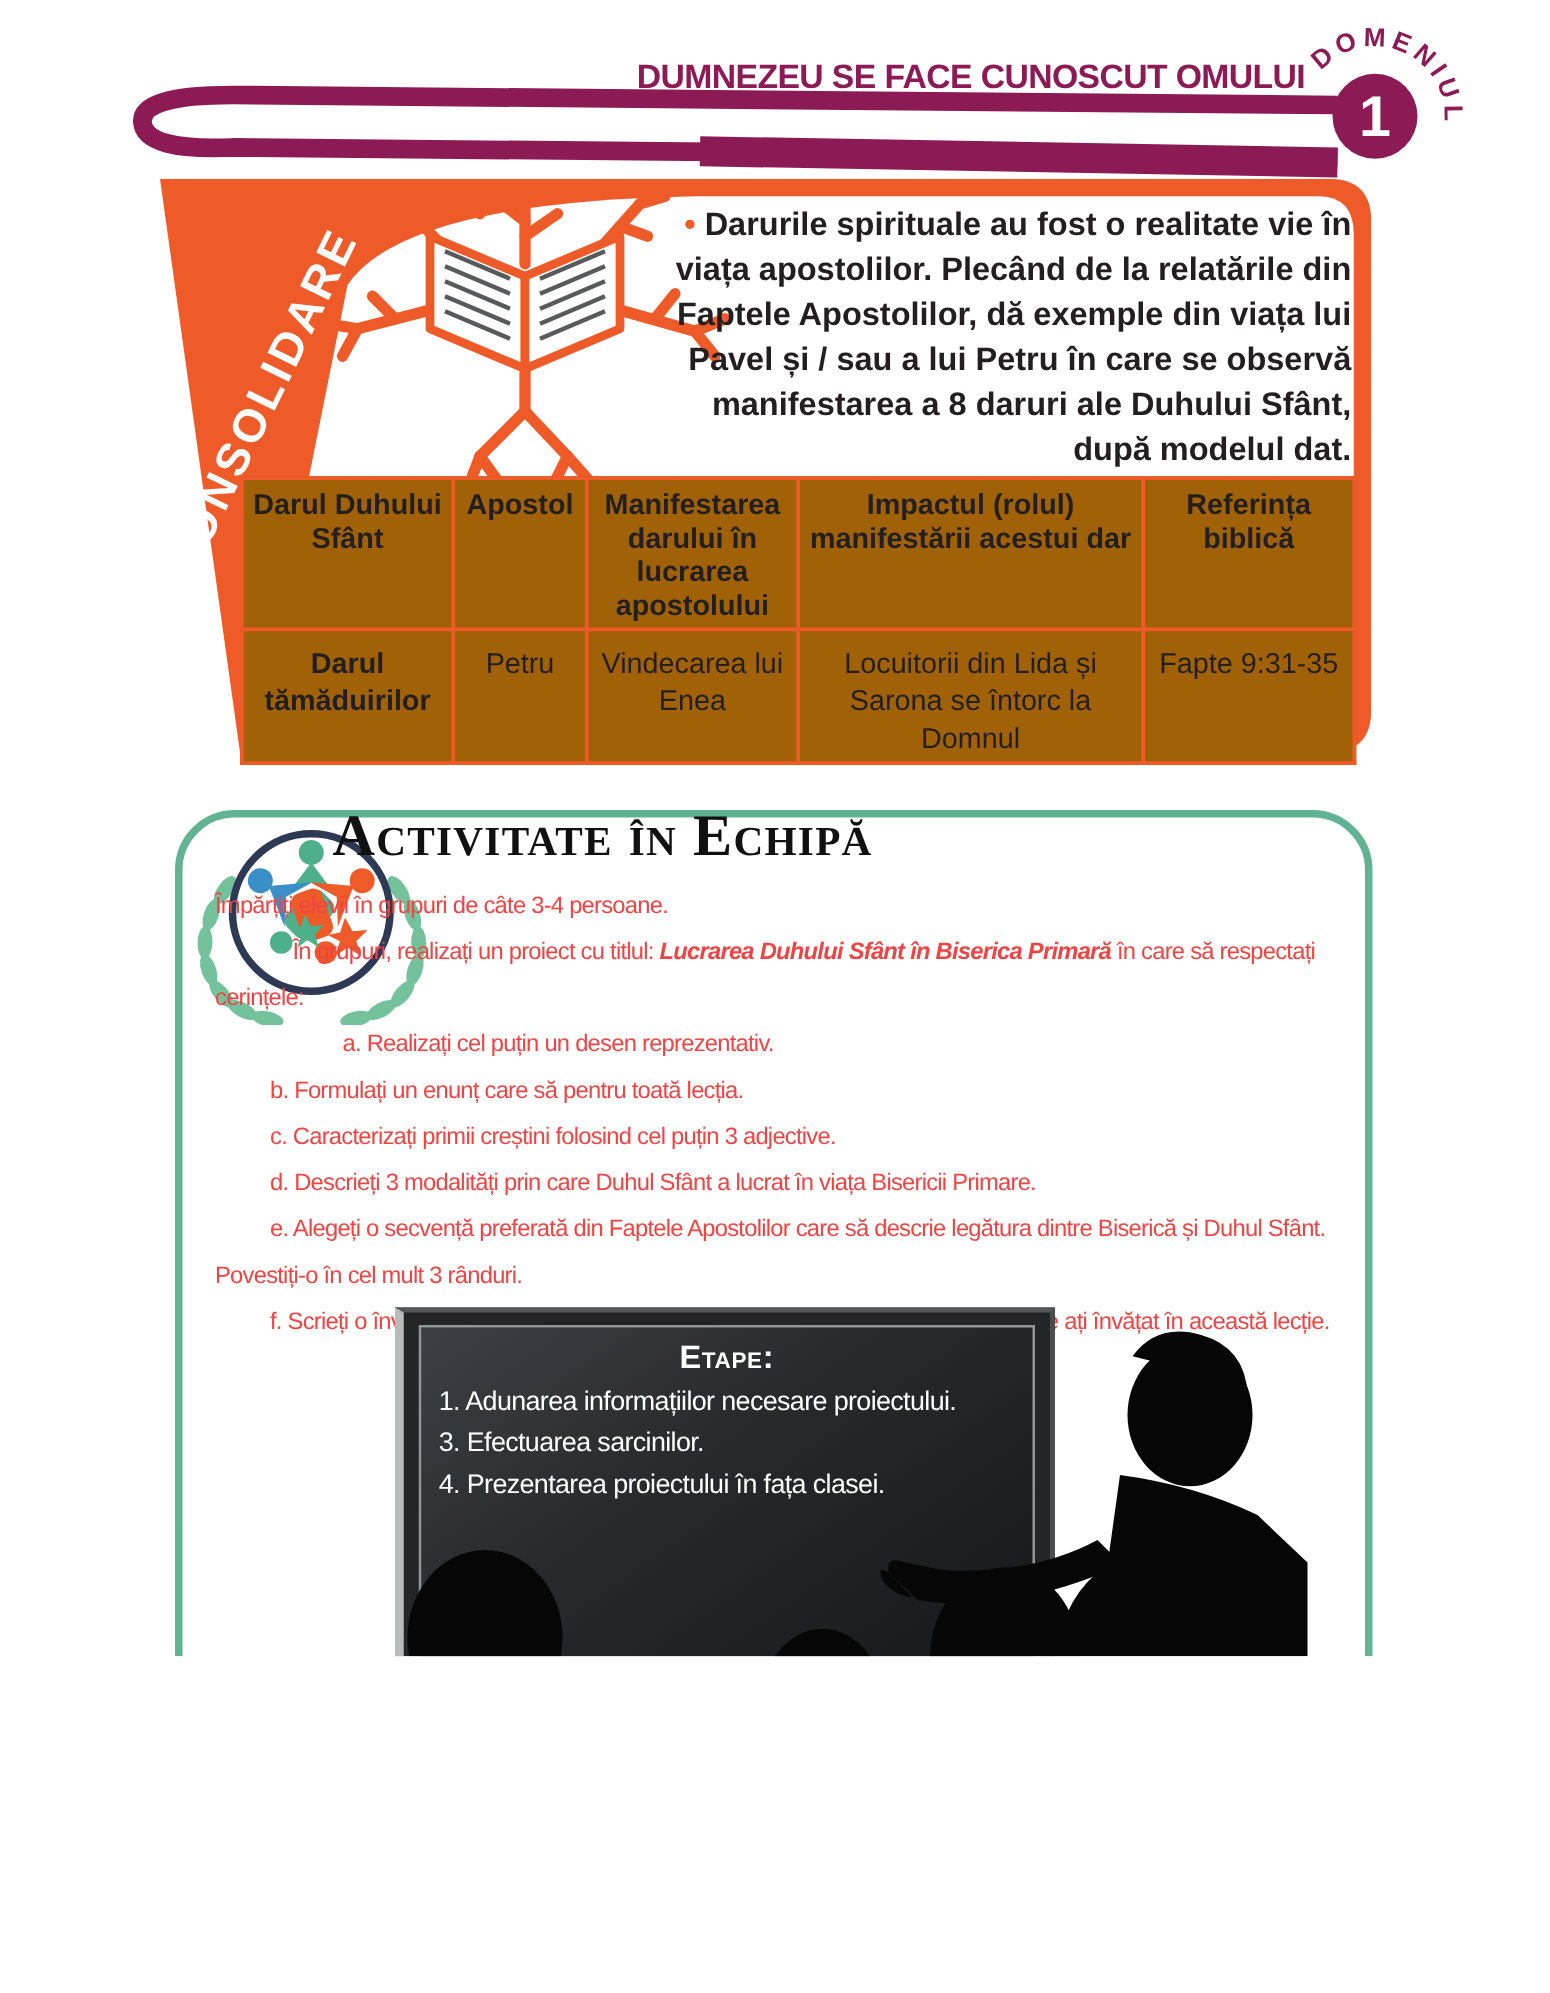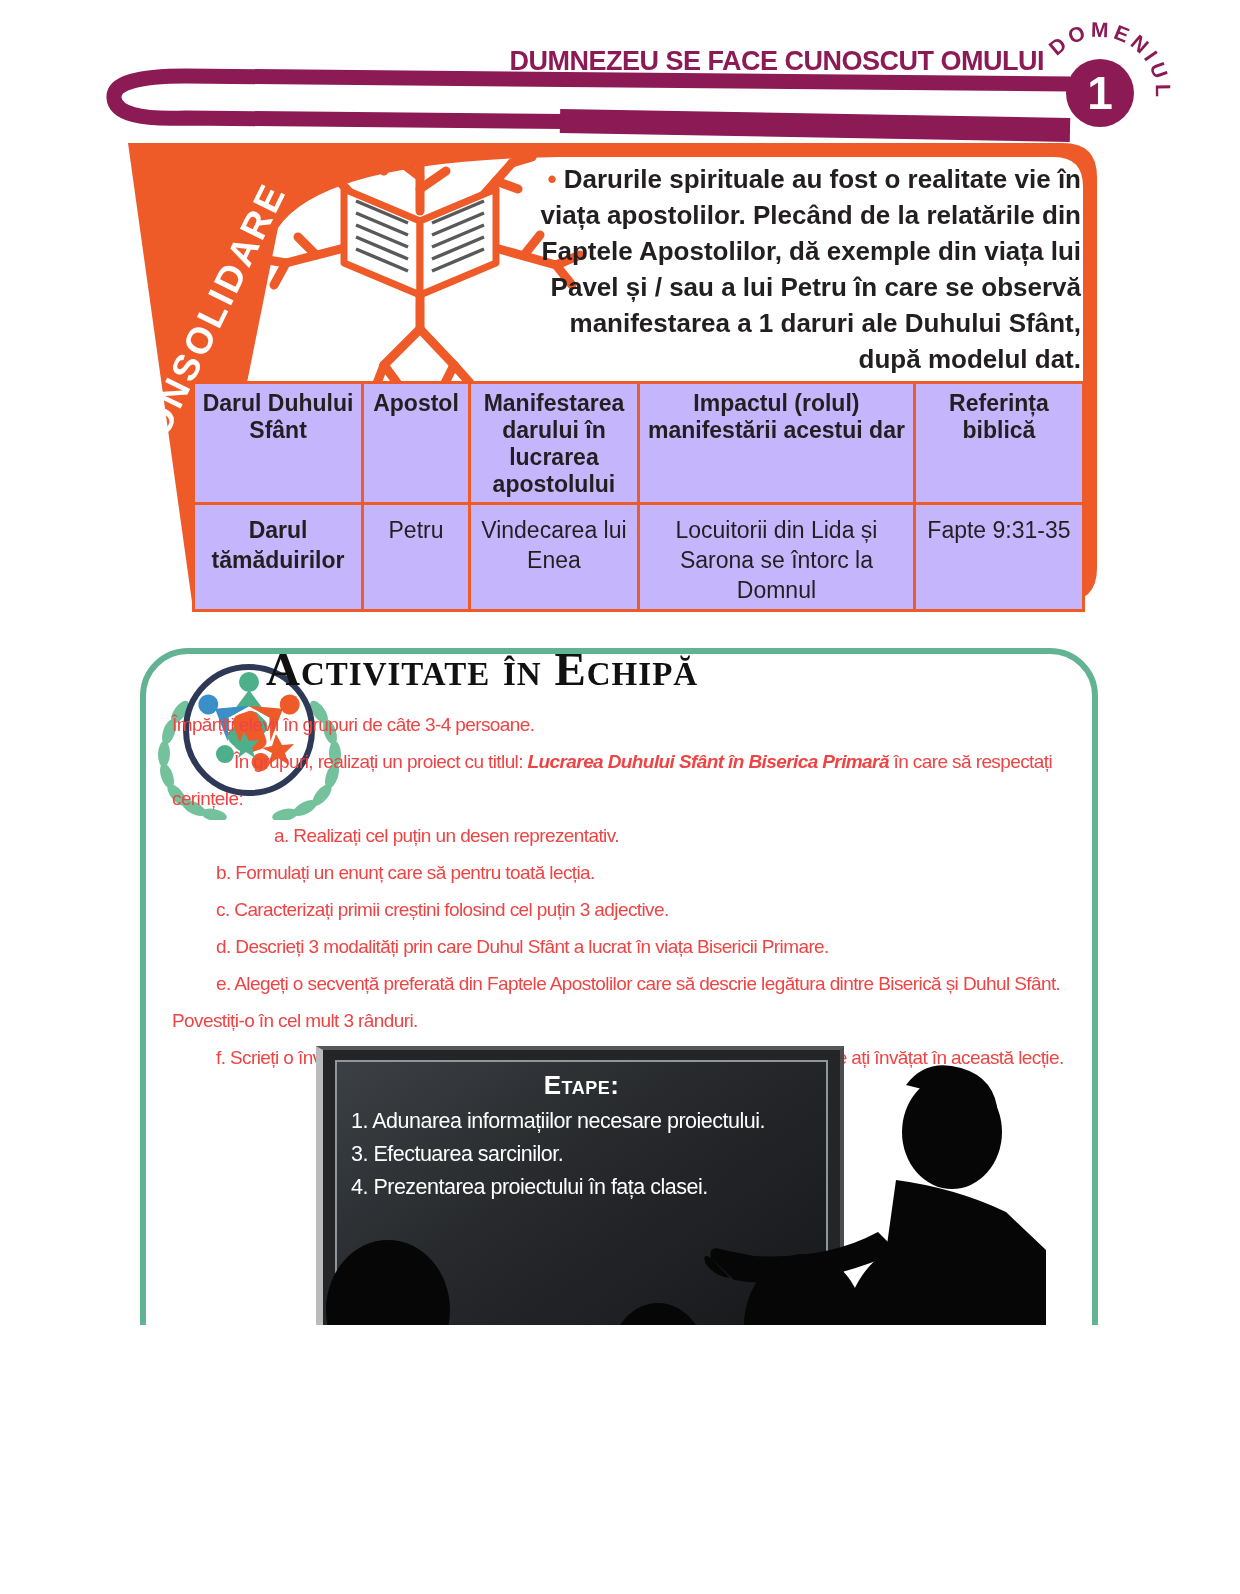--- a/index.html
+++ b/index.html
@@ -20,21 +20,21 @@
   
   .cons-panel{position:absolute;left:128px;top:143px;width:969px;height:459px;}
   .cons-bg{position:absolute;inset:0;}
   .cons-label{position:absolute;left:-99px;top:155px;width:360px;height:50px;line-height:50px;
     text-align:center;color:#fff;font-size:37px;font-weight:bold;letter-spacing:3px;
     transform:rotate(-64deg);}
   .cons-text{position:absolute;top:18px;right:16px;width:552px;text-align:right;
     font-size:26px;font-weight:bold;line-height:36px;color:var(--ink);}
   .cons-text p::before{content:"• ";color:var(--orange,#ef5a29);}
   .cons-table{position:absolute;left:64px;right:12px;top:238px;bottom:10px;
-    border-collapse:collapse;table-layout:fixed;width:calc(100% - 76px);height:211px;background:#c4b5fd;}
+    border-collapse:collapse;table-layout:fixed;width:calc(100% - 76px);height:211px;background:#a16207;}
   .cons-table th,.cons-table td{border:3px solid var(--orange,#ef5a29);text-align:center;
     vertical-align:top;padding:6px 6px 4px;font-size:23px;line-height:27px;}
   .cons-table th{font-weight:bold;}
   .cons-table td{font-weight:normal;padding-top:10px;line-height:30px;}
   .cons-table td.b{font-weight:bold;}
   .c1{width:19%;} .c2{width:12%;} .c3{width:19%;} .c4{width:31%;} .c5{width:19%;}
 
   
   .activity-box{position:absolute;left:140px;top:648px;width:958px;height:838px;
     border:6px solid var(--green,#61b393);border-radius:48px;padding-left:14px;}
@@ -142,21 +142,21 @@
             <path d="M304 104 L356 82"></path>
           <path d="M304 116 L356 94"></path>
             <path d="M304 128 L356 106"></path>
         </g>
       </g>
     </svg>
 
     <div class="cons-label">CONSOLIDARE</div>
 
     <div class="cons-text">
-      <p>Darurile spirituale au fost o realitate vie în viața apostolilor. Plecând de la relatările din Faptele Apostolilor, dă exemple din viața lui Pavel și / sau a lui Petru în care se observă manifestarea a 1 daruri ale Duhului Sfânt, după modelul dat.</p>
+      <p>Darurile spirituale au fost o realitate vie în viața apostolilor. Plecând de la relatările din Faptele Apostolilor, dă exemple din viața lui Pavel și / sau a lui Petru în care se observă manifestarea a 8 daruri ale Duhului Sfânt, după modelul dat.</p>
       <p>Care a fost rolul acestor daruri pentru apostoli, pentru Biserică și pentru cei din afara Bisericii?</p>
     </div>
 
     <table class="cons-table">
       <tbody>
           <tr>
         <th class="c1">Darul Duhului Sfânt</th>
         <th class="c2">Apostol</th>
         <th class="c3">Manifestarea darului în lucrarea apostolului</th>
         <th class="c4">Impactul (rolul) manifestării acestui dar</th>

